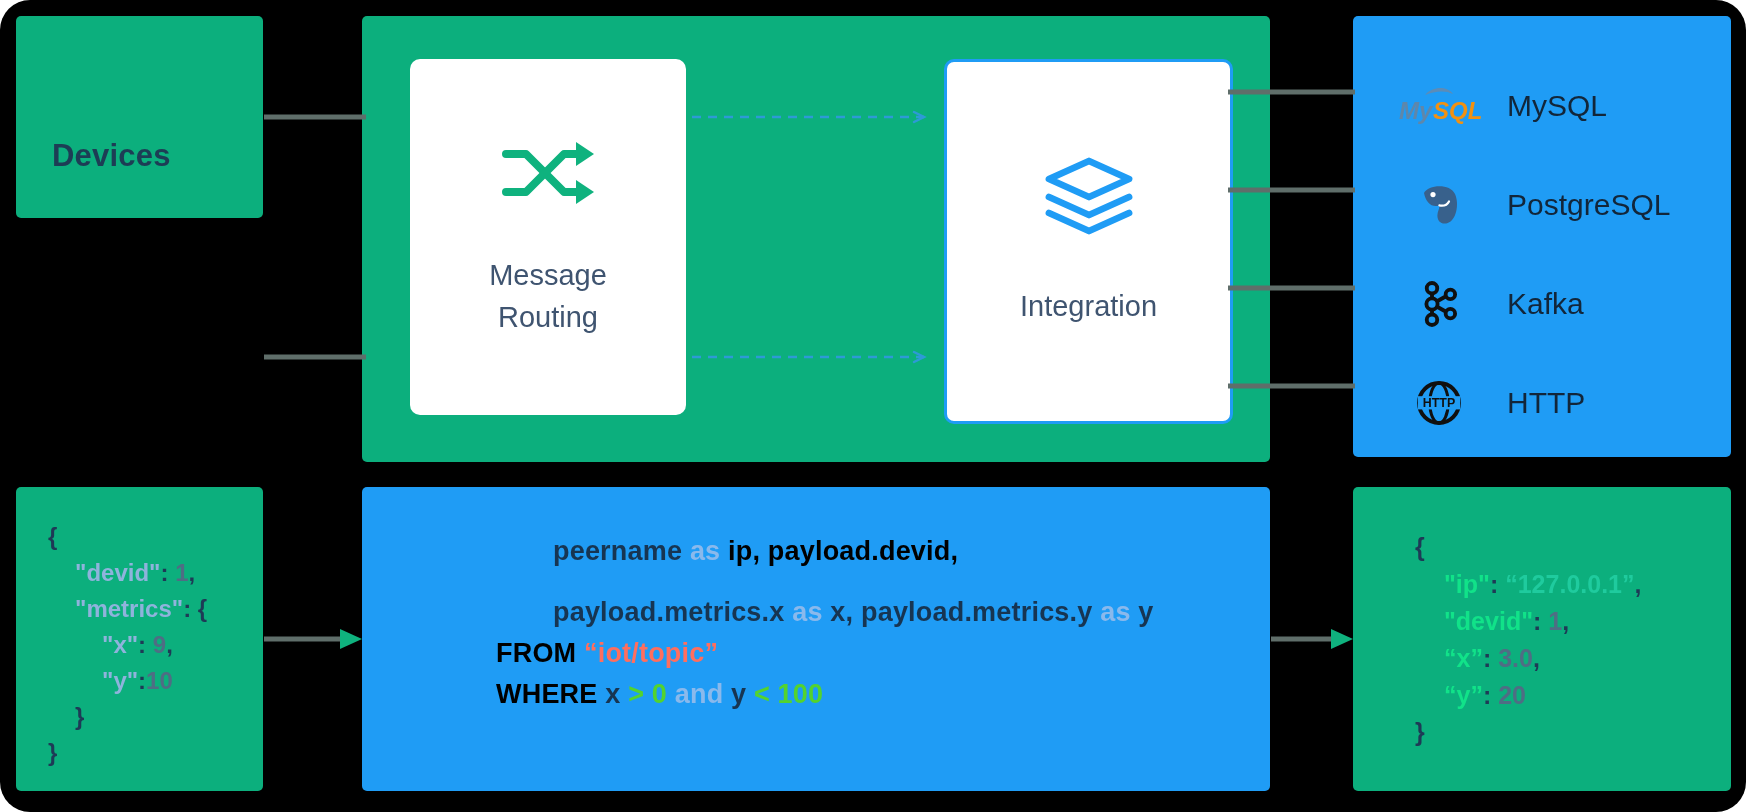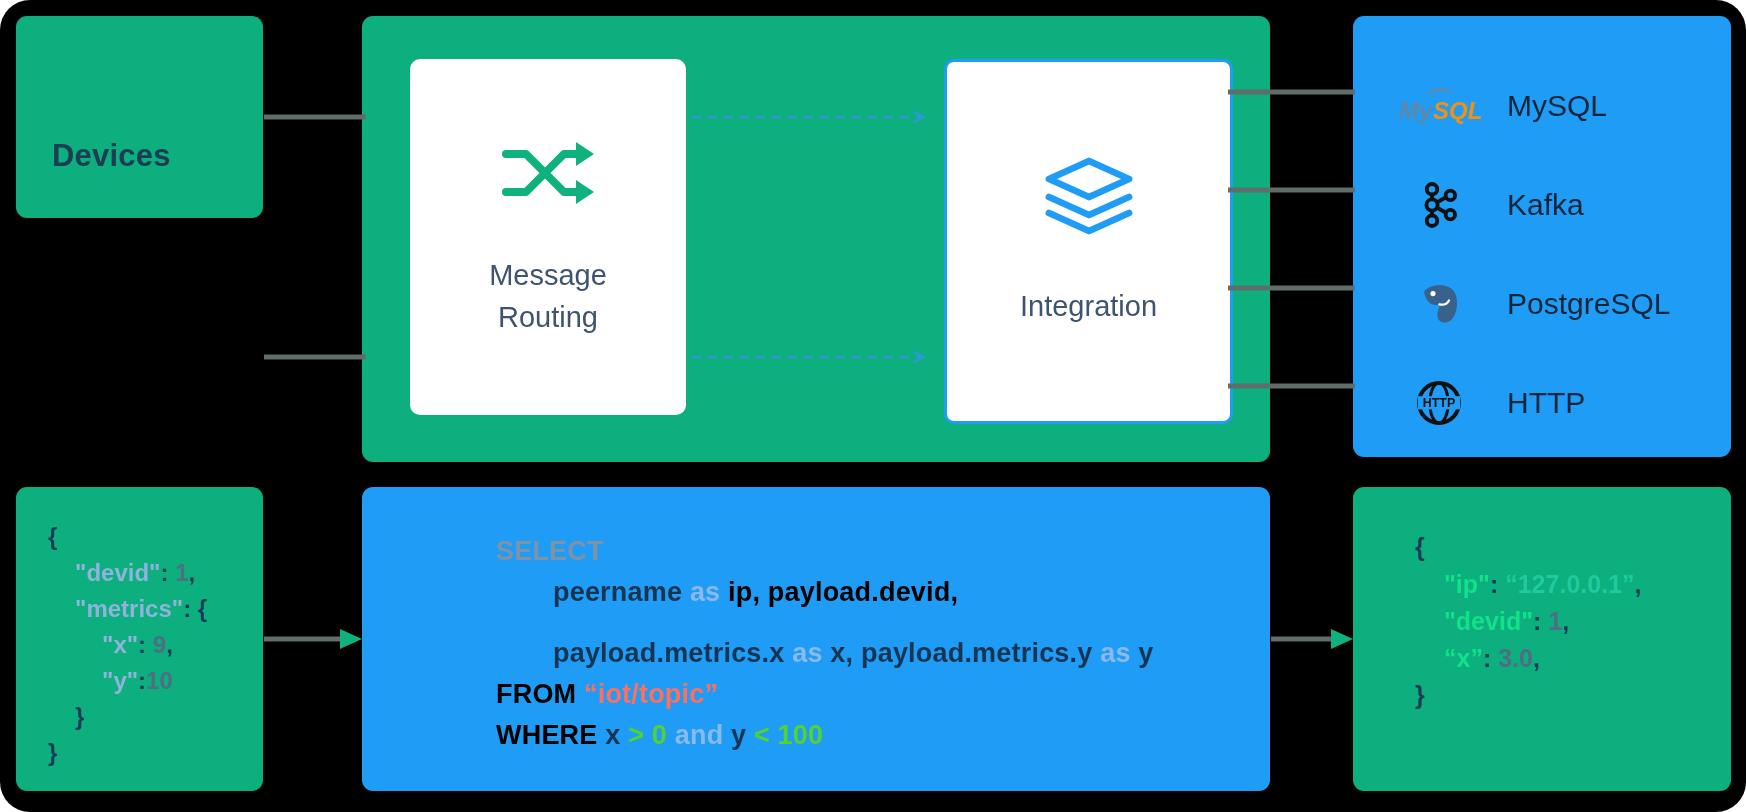--- a/index.html
+++ b/index.html
@@ -4,21 +4,21 @@
 <style>
   html,body{margin:0;padding:0;background:#ffffff;}
   .canvas{
     position:relative;
     width:1746px;height:812px;
     background:#000000;
     border-radius:30px;
     overflow:hidden;
     font-family:"Liberation Sans","DejaVu Sans",sans-serif;
   }
-  .panel{position:absolute;border-radius:11px;}
+  .panel{position:absolute;border-radius:5px;}
   .green{background:#0caf7d;}
   .blue{background:#1f9cf5;}
 
   
   .devices{left:16px;top:16px;width:247px;height:202px;}
   .applications{left:16px;top:258px;width:247px;height:199px;}
   .input-json{left:16px;top:487px;width:247px;height:304px;}
   .side-label{
     position:absolute;left:36px;bottom:44px;
     font-size:31px;font-weight:600;color:#1d3d55;letter-spacing:.2px;
@@ -134,73 +134,73 @@
           <path d="M30 12 C38 3 52 3 58 11 C50 7 40 8 30 12 Z" fill="#5b8cb8"></path>
           <text x="4" y="36" font-style="italic" font-weight="bold" font-size="24" fill="#5f87aa">My</text>
           <text x="38" y="36" font-style="italic" font-weight="bold" font-size="24" fill="#f29111">SQL</text>
         </svg>
       </span>
       <span class="sink-label">MySQL</span>
     </div>
 
     <div class="sink-row">
       <span class="sink-icon">
+        <svg width="48" height="48" viewBox="0 0 24 24">
+          <path d="M4.5 6 C6.5 1.8 17.5 1 20 6.5 C22.3 11.8 20.5 19.6 16.4 21 C13.4 22 11.2 20.2 11.2 17.2 C11.2 15.2 12.2 14.2 12.2 12.2 C8.4 13.4 5.5 11 4.5 6 Z" fill="#38618c"></path>
+          <circle cx="9" cy="6.8" r="1.3" fill="#ffffff"></circle>
+          <path d="M12.2 12.2 C14.5 12.6 16.2 11.8 17 10.2" fill="none" stroke="#ffffff" stroke-width="1.1" stroke-linecap="round"></path>
+        </svg>
+      </span>
+      <span class="sink-label">PostgreSQL</span>
+    </div>
+
+    <div class="sink-row">
+      <span class="sink-icon">
         <svg width="42" height="50" viewBox="0 0 24 28" fill="none" stroke="#101010" stroke-width="2.2">
           <circle cx="8" cy="5" r="3"></circle>
           <circle cx="8" cy="14" r="3.2"></circle>
           <circle cx="8" cy="23" r="3"></circle>
           <circle cx="18.5" cy="8.5" r="2.7"></circle>
           <circle cx="18.5" cy="19.5" r="2.7"></circle>
           <line x1="8" y1="8" x2="8" y2="10.8"></line>
           <line x1="8" y1="17.2" x2="8" y2="20"></line>
           <line x1="10.7" y1="12.6" x2="16" y2="9.6"></line>
           <line x1="10.7" y1="15.4" x2="16" y2="18.4"></line>
         </svg>
       </span>
       <span class="sink-label">Kafka</span>
     </div>
 
     <div class="sink-row">
       <span class="sink-icon">
         <svg width="48" height="48" viewBox="0 0 24 24">
-          <path d="M4.5 6 C6.5 1.8 17.5 1 20 6.5 C22.3 11.8 20.5 19.6 16.4 21 C13.4 22 11.2 20.2 11.2 17.2 C11.2 15.2 12.2 14.2 12.2 12.2 C8.4 13.4 5.5 11 4.5 6 Z" fill="#38618c"></path>
-          <circle cx="9" cy="6.8" r="1.3" fill="#ffffff"></circle>
-          <path d="M12.2 12.2 C14.5 12.6 16.2 11.8 17 10.2" fill="none" stroke="#ffffff" stroke-width="1.1" stroke-linecap="round"></path>
-        </svg>
-      </span>
-      <span class="sink-label">PostgreSQL</span>
-    </div>
-
-    <div class="sink-row">
-      <span class="sink-icon">
-        <svg width="48" height="48" viewBox="0 0 24 24">
           <circle cx="12" cy="12" r="10" fill="none" stroke="#101010" stroke-width="2"></circle>
           <ellipse cx="12" cy="12" rx="4.6" ry="10" fill="none" stroke="#101010" stroke-width="1.5"></ellipse>
           <rect x="1.4" y="8.6" width="21.2" height="6.6" fill="#1f9cf5"></rect>
           <text x="12" y="13.9" text-anchor="middle" font-size="6.2" font-weight="bold" fill="#101010">HTTP</text>
         </svg>
       </span>
       <span class="sink-label">HTTP</span>
     </div>
 
   </div>
 
   <div class="panel blue sql-box">
     <div class="code">
-        <div class="code-line" style="padding-left: 0px;"><span style="color: rgb(126, 147, 168);">SELECT</span></div>
         <div class="code-line" style="padding-left: 57px;"><span style="color: rgb(23, 53, 82);">peername </span><span style="color: rgb(138, 185, 236);">as</span><span style="color: #000000;"> ip, payload.devid,</span></div>
         <div class="code-line" style="padding-left: 57px; margin-top: 20px;"><span style="color: rgb(23, 53, 82);">payload.metrics.x </span><span style="color: rgb(138, 185, 236);">as</span><span style="color: rgb(23, 53, 82);"> x, payload.metrics.y </span><span style="color: rgb(138, 185, 236);">as</span><span style="color: rgb(23, 53, 82);"> y</span></div>
         <div class="code-line" style="padding-left: 0px;"><span style="color: #000000;">FROM </span><span style="color: rgb(255, 110, 94);">“iot/topic”</span></div>
         <div class="code-line" style="padding-left: 0px;"><span style="color: #000000;">WHERE </span><span style="color: rgb(23, 53, 82);">x </span><span style="color: rgb(83, 211, 46);">&gt; 0</span><span style="color: rgb(138, 185, 236);"> and </span><span style="color: rgb(23, 53, 82);">y </span><span style="color: rgb(83, 211, 46);">&lt; 100</span></div>
       </div>
   </div>
 
   <div class="panel green output-json">
     <div class="code">
         <div class="code-line" style="padding-left: 0px;"><span style="color: rgb(30, 58, 86);">{</span></div>
         <div class="code-line" style="padding-left: 29px;"><span style="color: rgb(17, 226, 137);">"ip"</span><span style="color: rgb(30, 58, 86);">: </span><span style="color: rgb(31, 203, 158);">“127.0.0.1”</span><span style="color: rgb(30, 58, 86);">,</span></div>
         <div class="code-line" style="padding-left: 29px;"><span style="color: rgb(17, 226, 137);">"devid"</span><span style="color: rgb(30, 58, 86);">: </span><span style="color: rgb(79, 109, 132);">1</span><span style="color: rgb(30, 58, 86);">,</span></div>
         <div class="code-line" style="padding-left: 29px;"><span style="color: rgb(17, 226, 137);">“x”</span><span style="color: rgb(30, 58, 86);">: </span><span style="color: rgb(79, 109, 132); margin-top: 38px;">3.0</span><span style="color: rgb(30, 58, 86);">,</span></div>
+        <div class="code-line" style="padding-left: 29px;"><span style="color: rgb(17, 226, 137);">“y”</span><span style="color: rgb(30, 58, 86);">: </span><span style="color: rgb(79, 109, 132);">20</span></div>
         <div class="code-line" style="padding-left: 0px;"><span style="color: rgb(30, 58, 86);">}</span></div>
       </div>
   </div>
 
 </div>
 
 </body></html>

